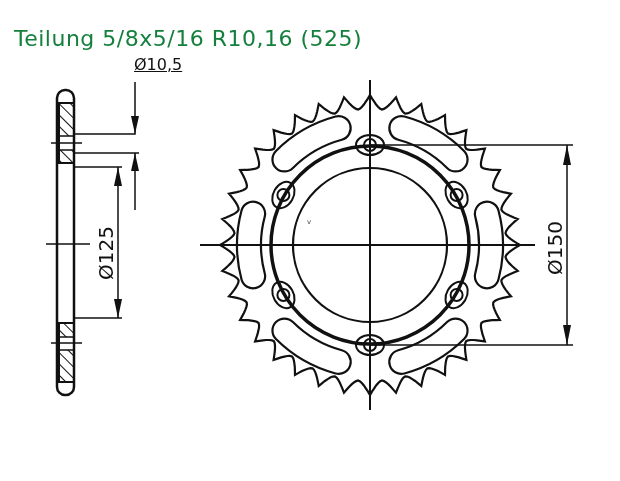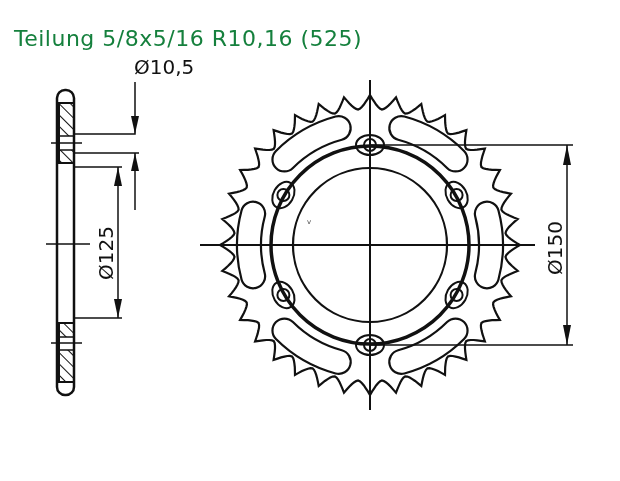--- a/index.html
+++ b/index.html
@@ -1,18 +1,18 @@
 <!DOCTYPE html>
 <html><head>
 <meta charset="utf-8">
 <style>
   html, body { margin: 0; padding: 0; background: #ffffff; }
   body { width: 620px; height: 481px; position: relative; overflow: hidden; font-family: "DejaVu Sans", sans-serif; }
   #title { position: absolute; left: 14px; top: 26px; font-size: 22px; color: #15803d; letter-spacing: 0.5px; white-space: nowrap; font-family: "DejaVu Sans", sans-serif; }
-  #bore { position: absolute; left: 134px; top: 55px; font-size: 20px; color: #111; white-space: nowrap; font-family: "DejaVu Sans", sans-serif; }
+  #bore { position: absolute; left: 134px; top: 55px; font-size: 16px; color: #111; text-decoration: underline; white-space: nowrap; font-family: "DejaVu Sans", sans-serif; }
   svg { position: absolute; left: 0; top: 0; }
   .ln { stroke: #111; fill: none; }
   .dimtext { font-family: "DejaVu Sans", sans-serif; font-size: 20px; fill: #111; }
 </style>
 </head>
 <body>
 
 <div id="title">Teilung 5/8x5/16 R10,16 (525)</div>
 <div id="bore">Ø10,5</div>
 

